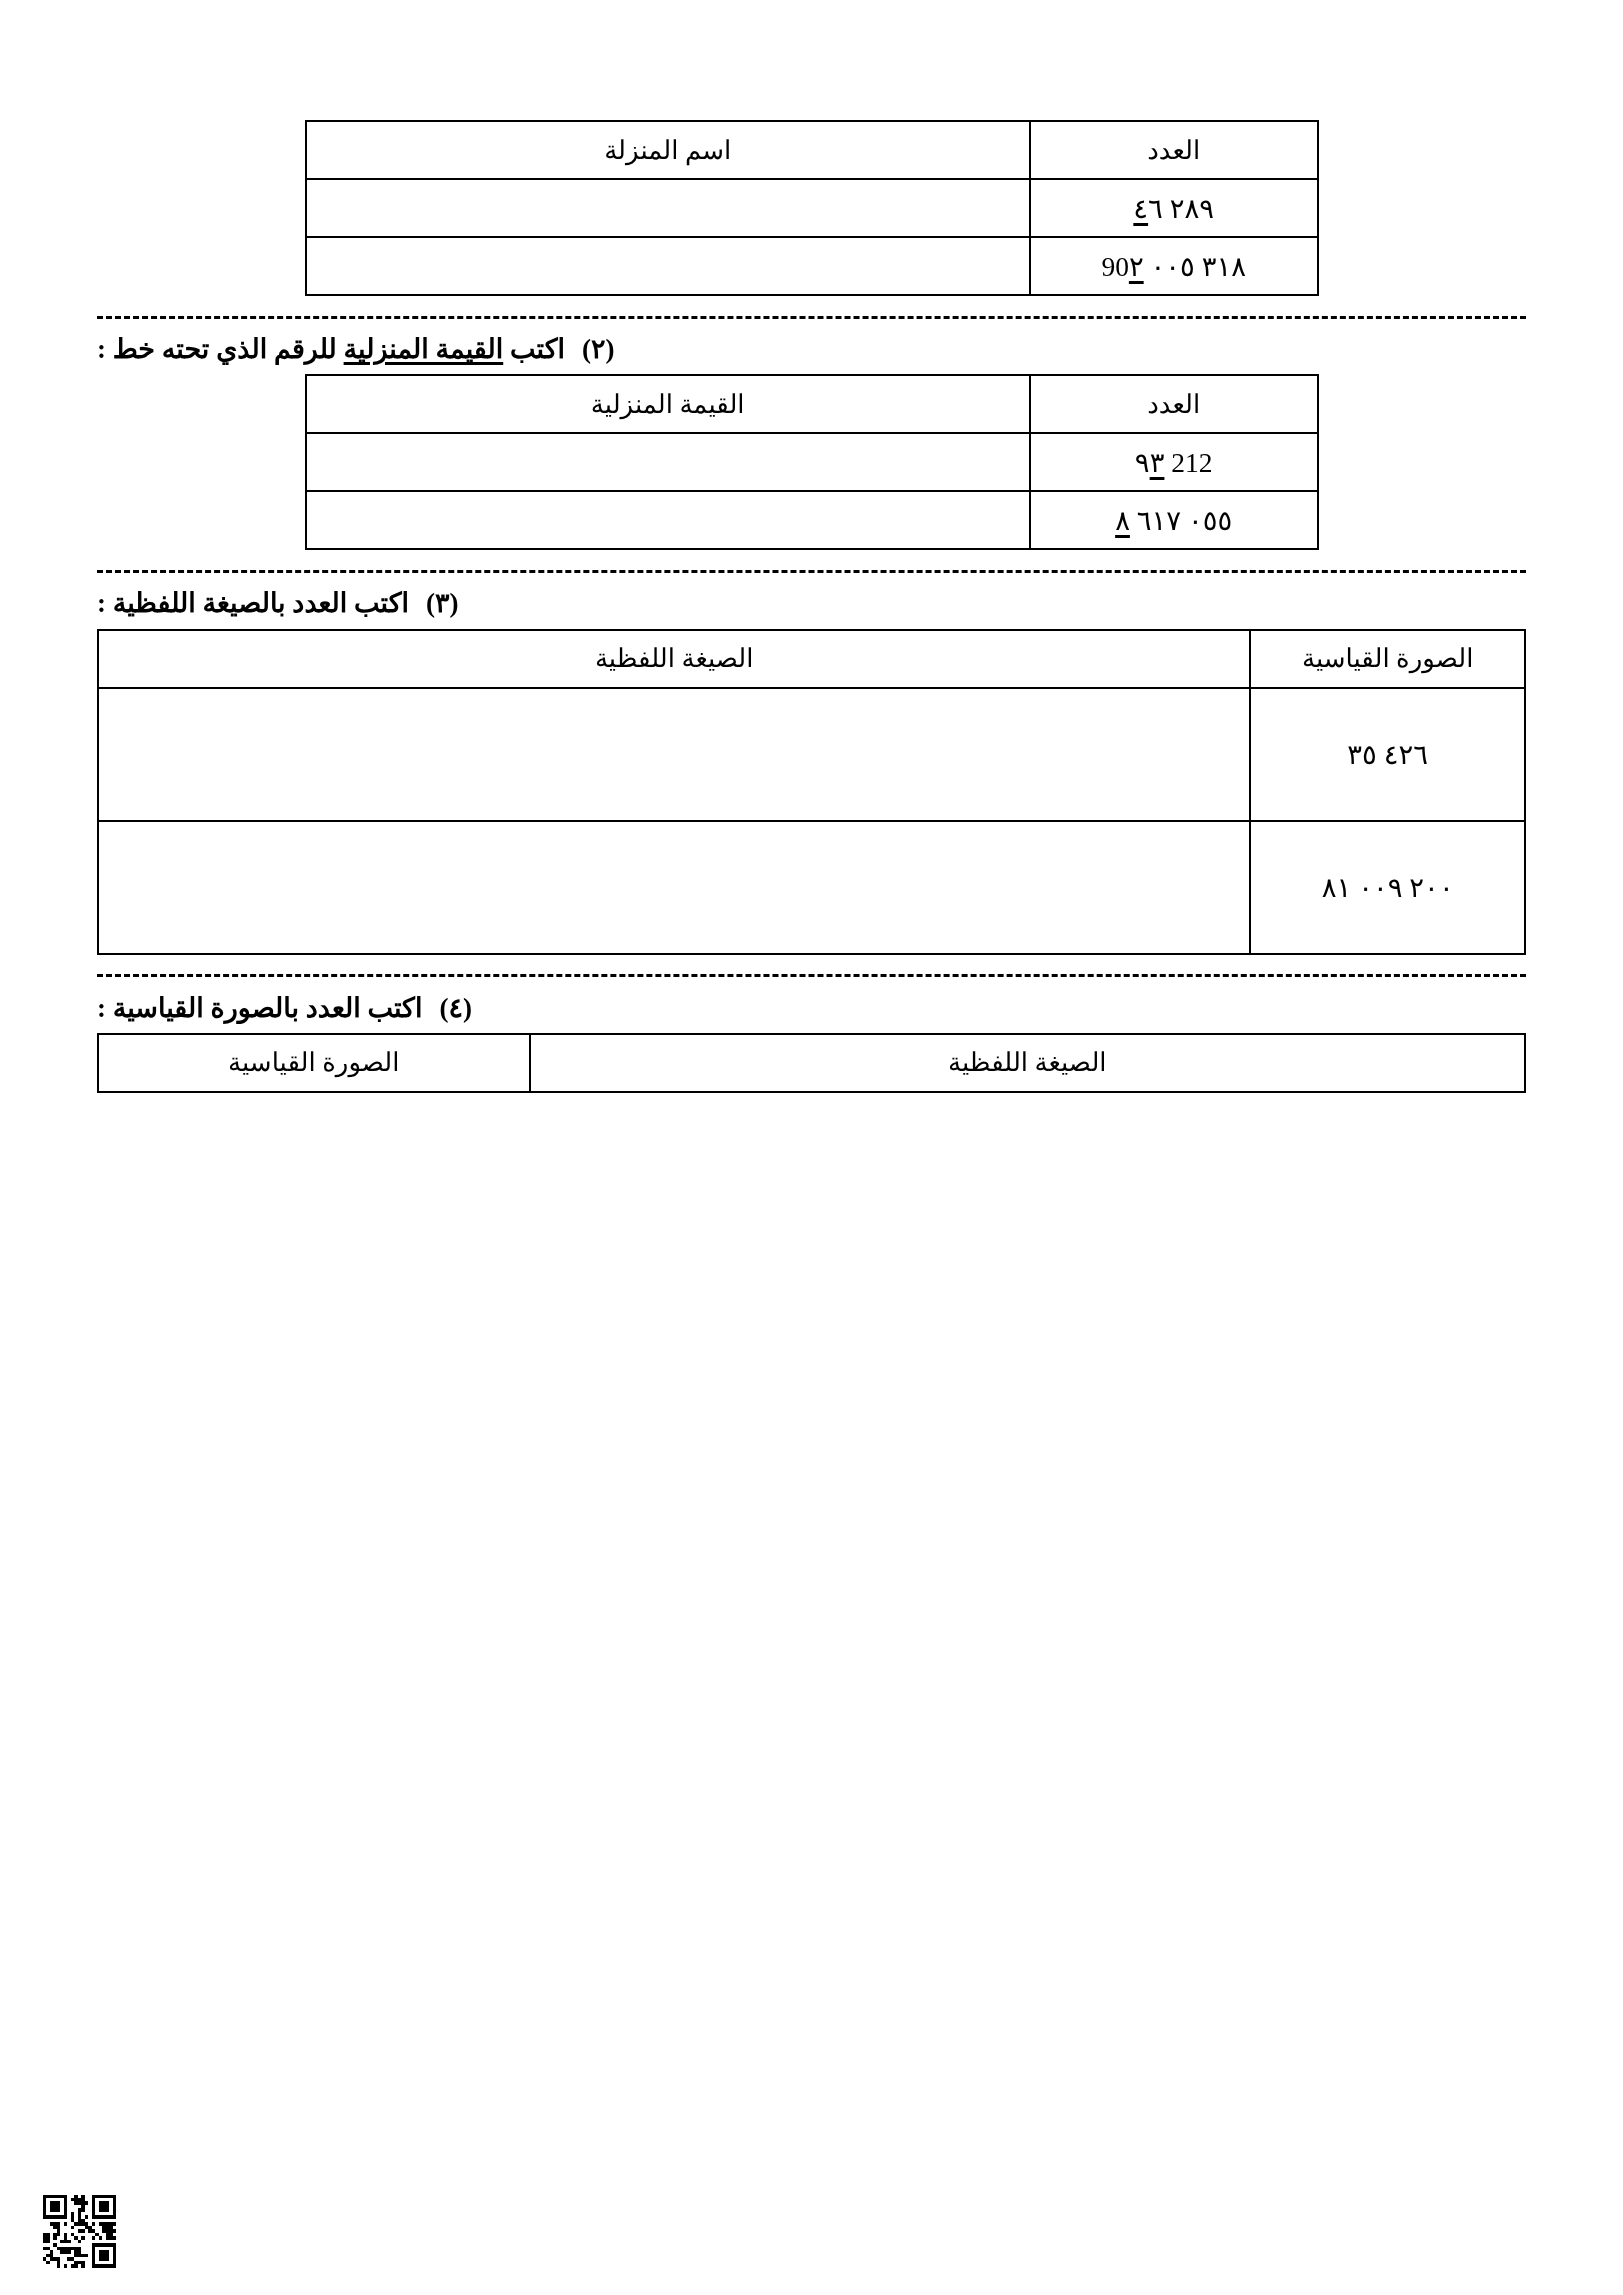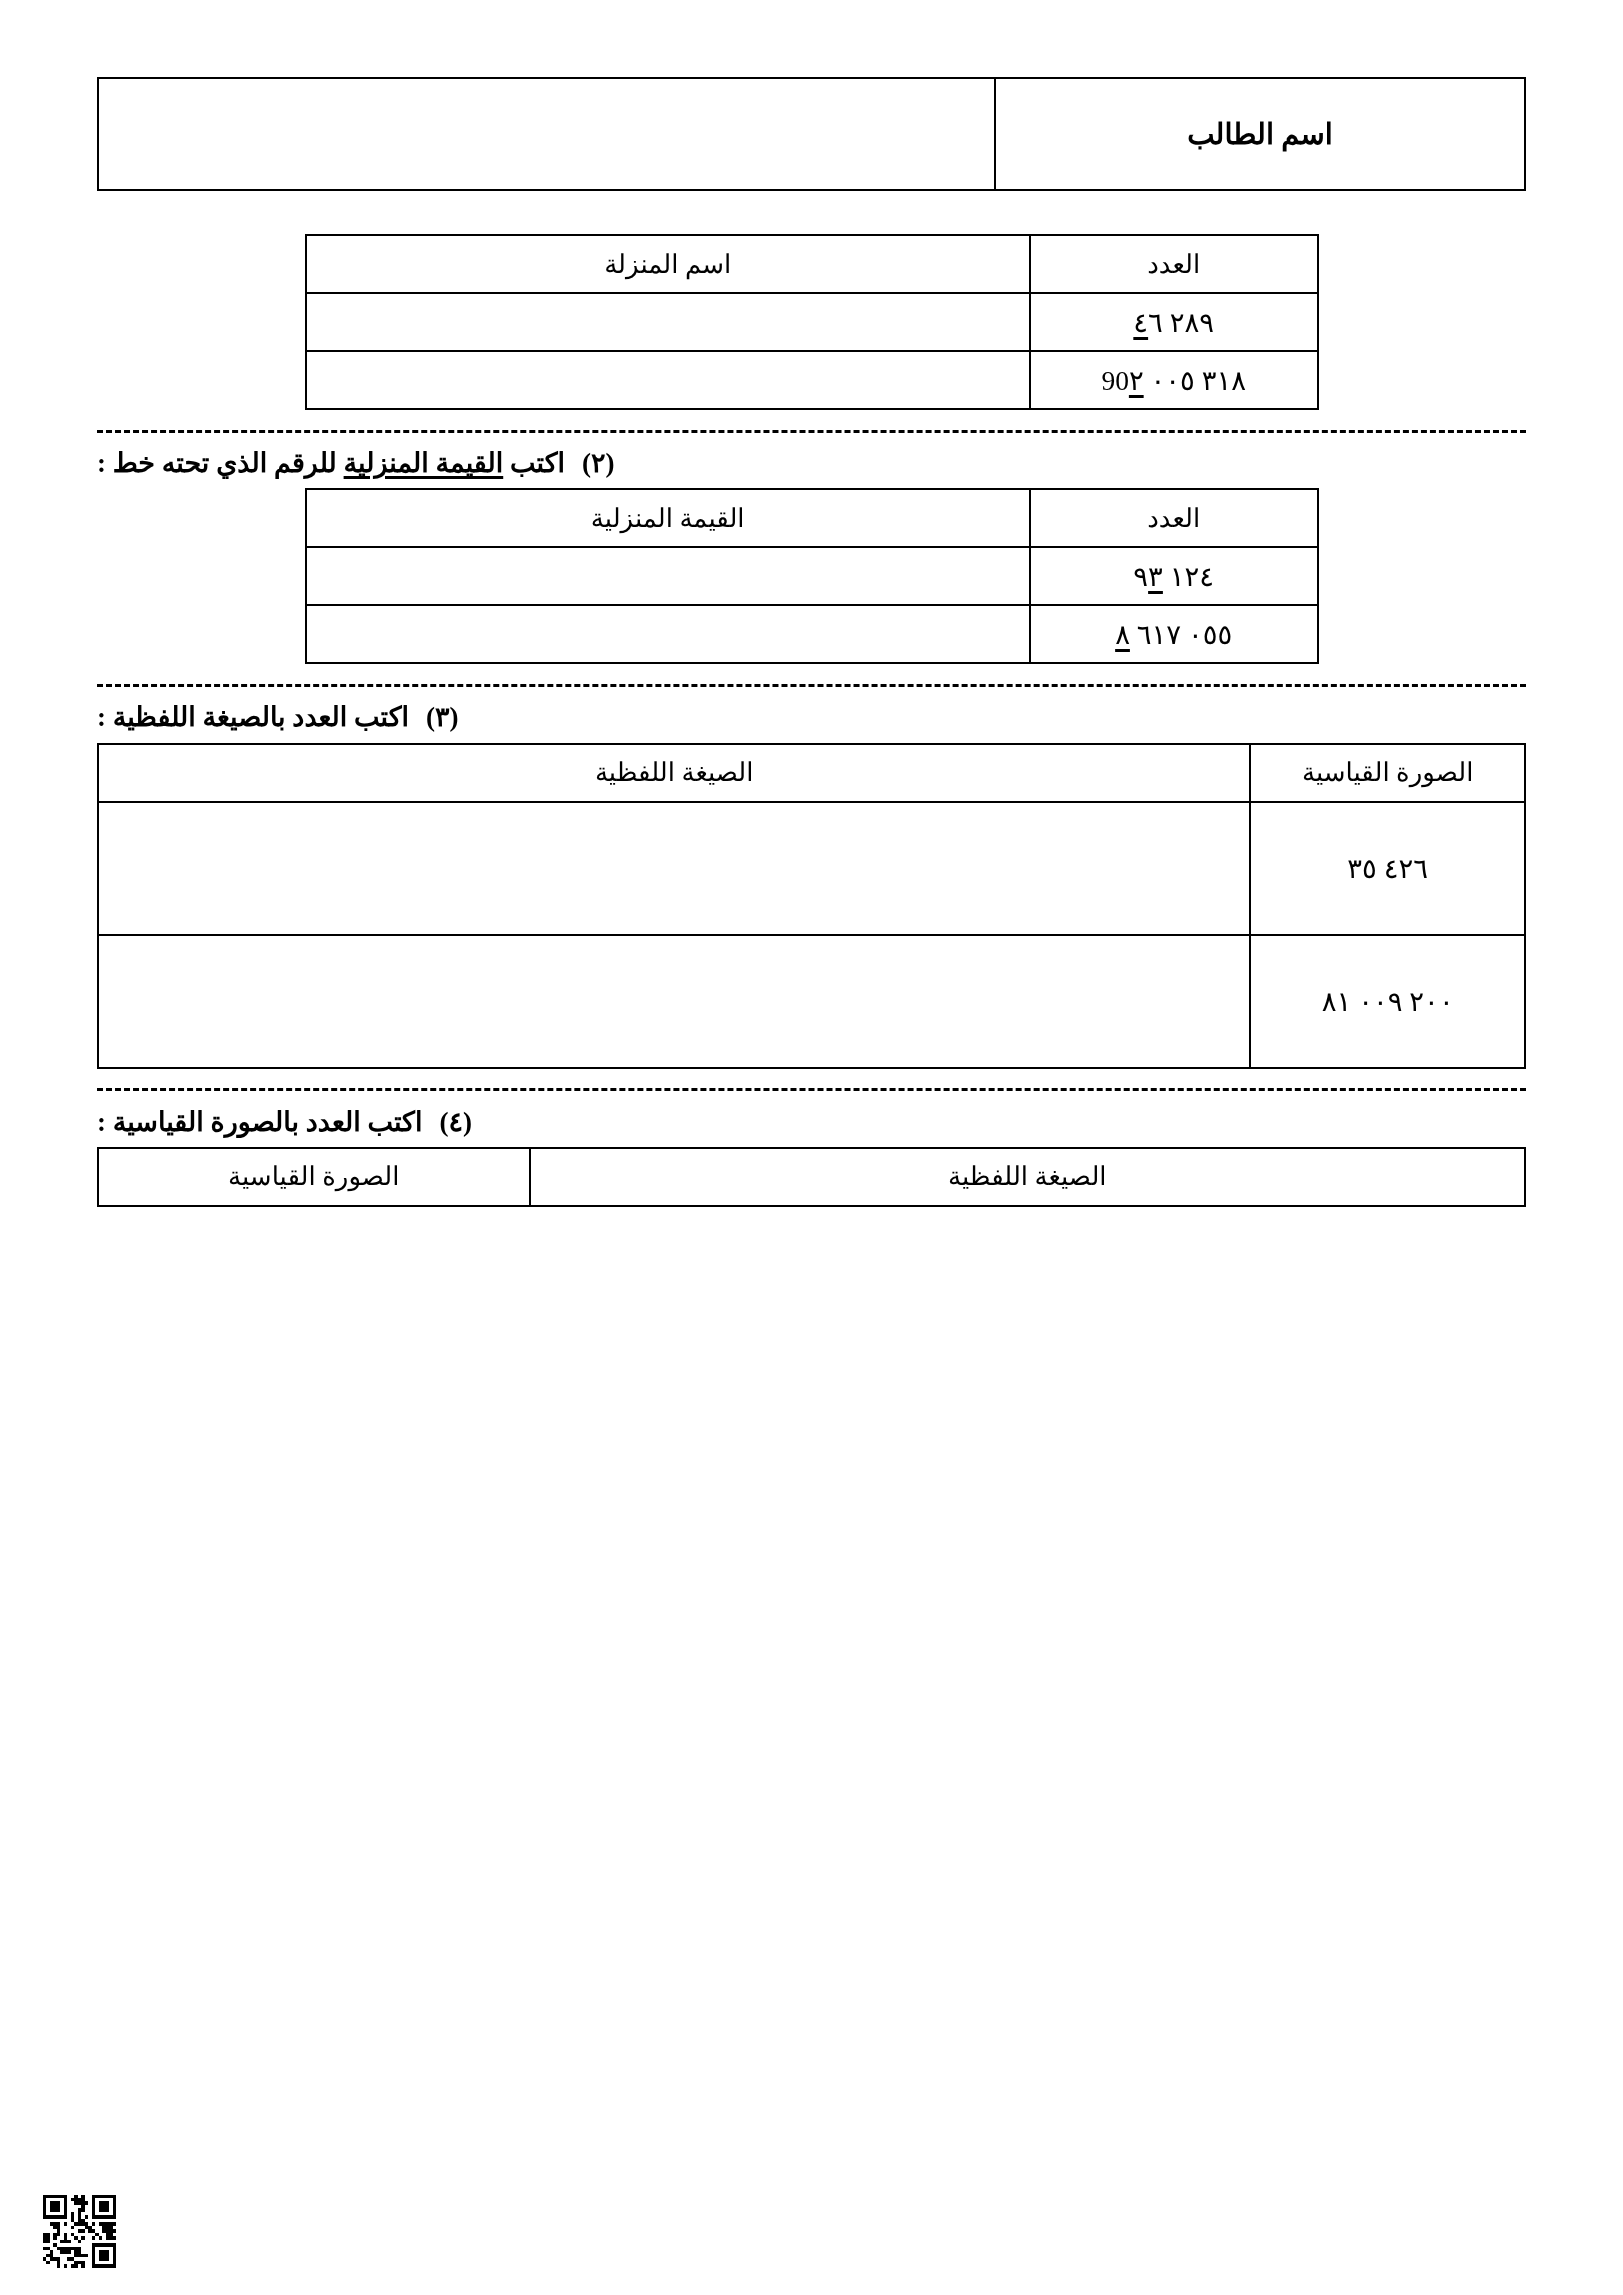--- a/index.html
+++ b/index.html
@@ -139,24 +139,20 @@
   .qr i { background: #000; display: block; }
 </style>
 </head>
 <body>
 
 <div class="page">
   <div class="sheet">
 
     <table class="hdr">
       <tbody>
-      <tr>
-        <td class="lbl-cell">اسم الطالب</td>
-        <td class="blank-cell"></td>
-      </tr>
     </tbody>
       </table>
 
     <div class="gap-md"></div>
 
 
     <table class="qt t1">
       <tbody>
           <tr>
         <td class="head c-num">العدد</td>
@@ -179,21 +175,21 @@
       <div class="qline"><span class="qnum">(٢)</span><span>اكتب </span><span class="u">القيمة المنزلية</span><span> للرقم الذي تحته خط :</span></div>
     </div>
 
     <table class="qt t2">
       <tbody>
           <tr>
         <td class="head c-num">العدد</td>
         <td class="head">القيمة المنزلية</td>
       </tr>
       <tr>
-        <td class="val c-num"><span class="num"><span>٩</span><u>٣</u><span> ١٢٤</span></span></td>
+        <td class="val c-num"><span class="num"><span>٩</span><u>٣</u><span> 212</span></span></td>
         <td></td>
       </tr>
       <tr>
         <td class="val c-num"><span class="num"><span></span><u>٨</u><span> ٦١٧ ٠٥٥</span></span></td>
         <td></td>
       </tr>
     </tbody>
       </table>
 
     <hr class="sep">

